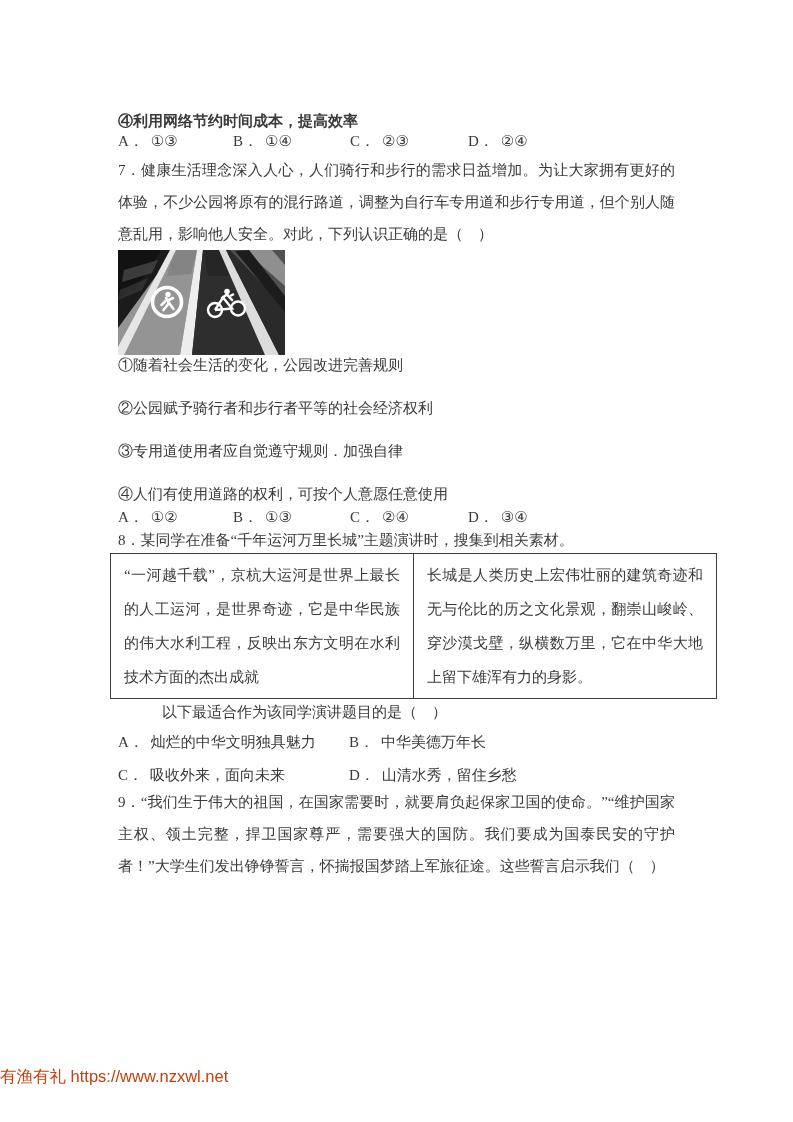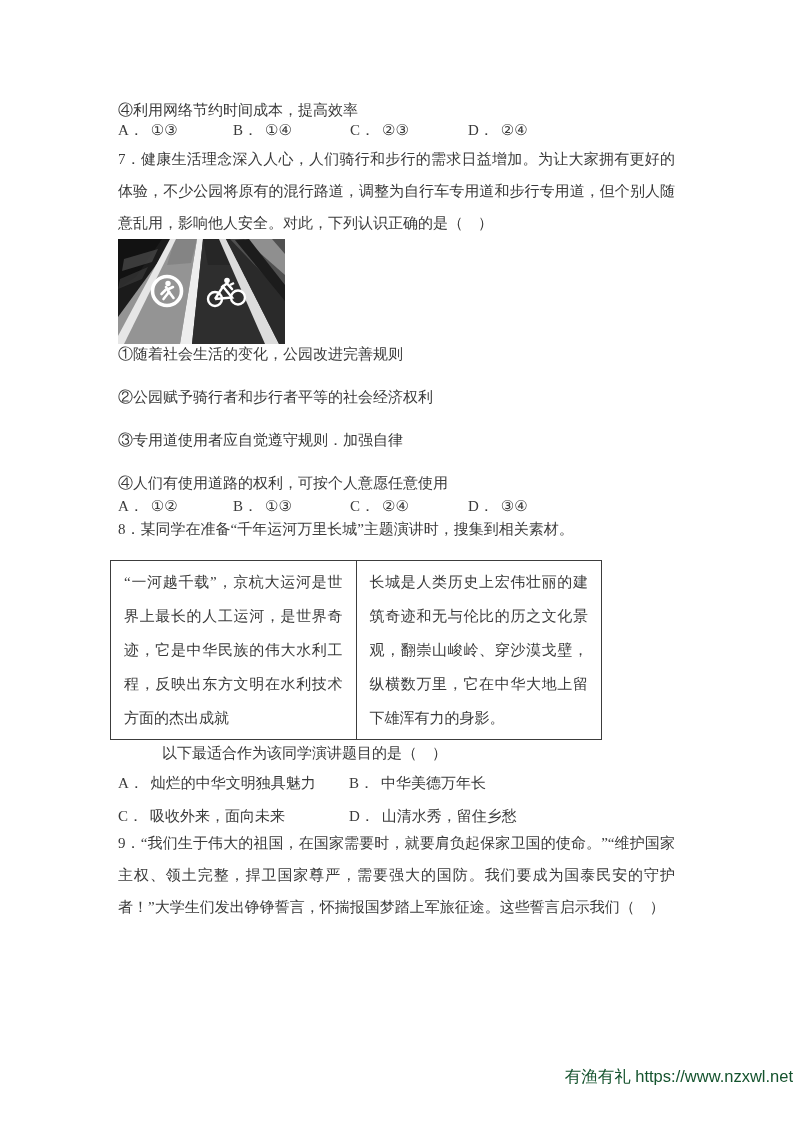--- a/index.html
+++ b/index.html
@@ -16,21 +16,21 @@
     left:118px;top:100px;
     width:557px;
   }
   .line{
     font-size:15px;line-height:20px;margin:0;
   }
   .para{
     font-size:15px;line-height:32px;margin:0;
     text-align:justify;
   }
-  .q6-statement{margin-top:0;}
+  .q6-statement{margin-top:11px;font-weight:bold;}
   .choices-grid4{
     display:grid;
     grid-template-columns:115px 117px 118px 1fr;
     font-size:15px;line-height:20px;
   }
   .choices-grid2{
     display:grid;
     grid-template-columns:231px 1fr;
     font-size:15px;line-height:20px;
   }
@@ -43,41 +43,41 @@
   .mt10{margin-top:10px;}
   .mt3{margin-top:3px;margin-left:44px;}
   .mt1{margin-top:1px;}
   .lane-photo{
     display:block;
     margin-top:0;
     width:167px;height:105px;
   }
   .material-table{
     border-collapse:collapse;
-    width:492px;
+    width:607px;
     margin-left:-8px;
-    margin-top:21px;
+    margin-top:3px;
     table-layout:fixed;
     border-radius:9px;
   }
   .material-table td{
     border:1px solid #3c3c3c;
     vertical-align:top;
     font-size:15px;
     line-height:34px;
     padding:4px 13px;
     text-align:justify;
   }
   .footer{
     position:absolute;
     left:0;right:0;top:1066px;
-    text-align:right;
+    text-align:left;
     font-family:"Liberation Sans","DejaVu Sans",sans-serif;
     font-size:16.5px;
-    color:#14532d;
+    color:#c2410c;
   }
 </style>
 </head>
 <body>
 
 <div class="page">
   <div class="content">
 
     <p class="line q6-statement">④利用网络节约时间成本，提高效率</p>
 

